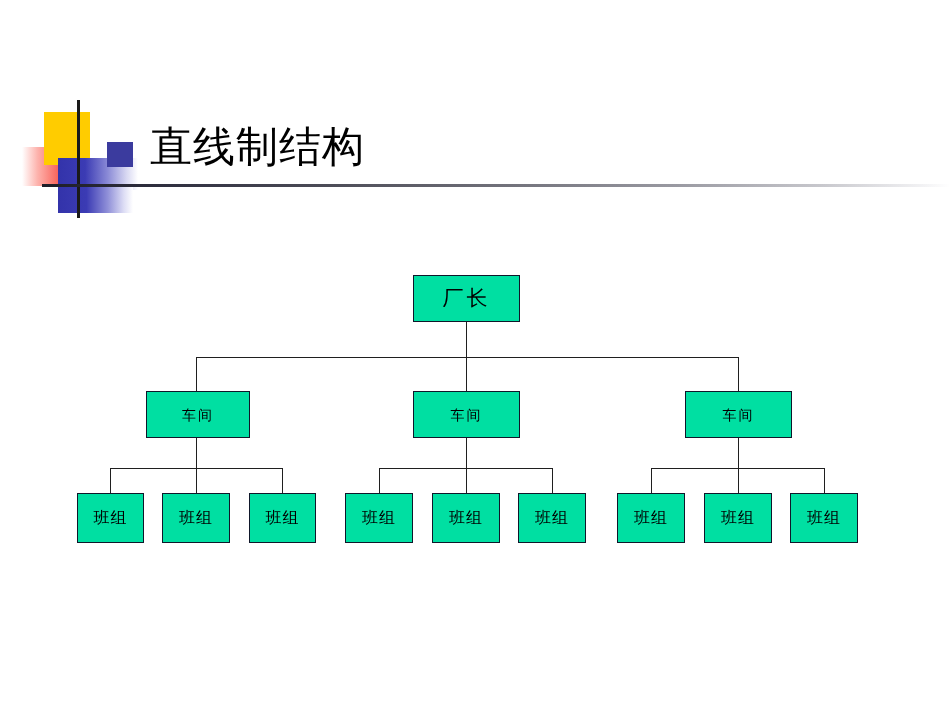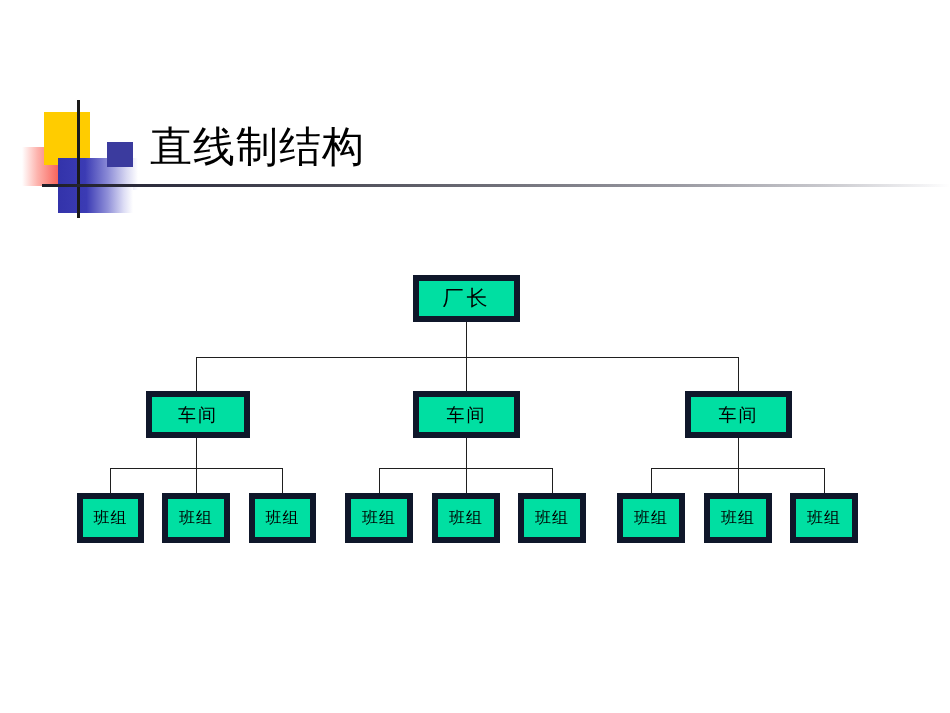--- a/index.html
+++ b/index.html
@@ -106,30 +106,30 @@
     position: absolute;
     left: 0;
     top: 0;
     width: 950px;
     height: 713px;
   }
   .node {
     position: absolute;
     box-sizing: border-box;
     background: #00DFA2;
-    border: 6px solid #0f172a;
+    border: 1px solid #0f172a;
     display: flex;
     align-items: center;
     justify-content: center;
     font-family: "DejaVu Serif", "Liberation Serif", serif;
     color: #000000;
     line-height: 1;
   }
   .node-root   { font-size: 21px; letter-spacing: 3px; }
-  .node-mid    { font-size: 18px; letter-spacing: 2px; }
+  .node-mid    { font-size: 14px; letter-spacing: 2px; }
   .node-leaf   { font-size: 16px; letter-spacing: 1px; }
 
   .conn {
     position: absolute;
     background: #1f1f1f;
   }
   .conn-v { width: 1px; }
   .conn-h { height: 1px; }
 </style>
 </head>

